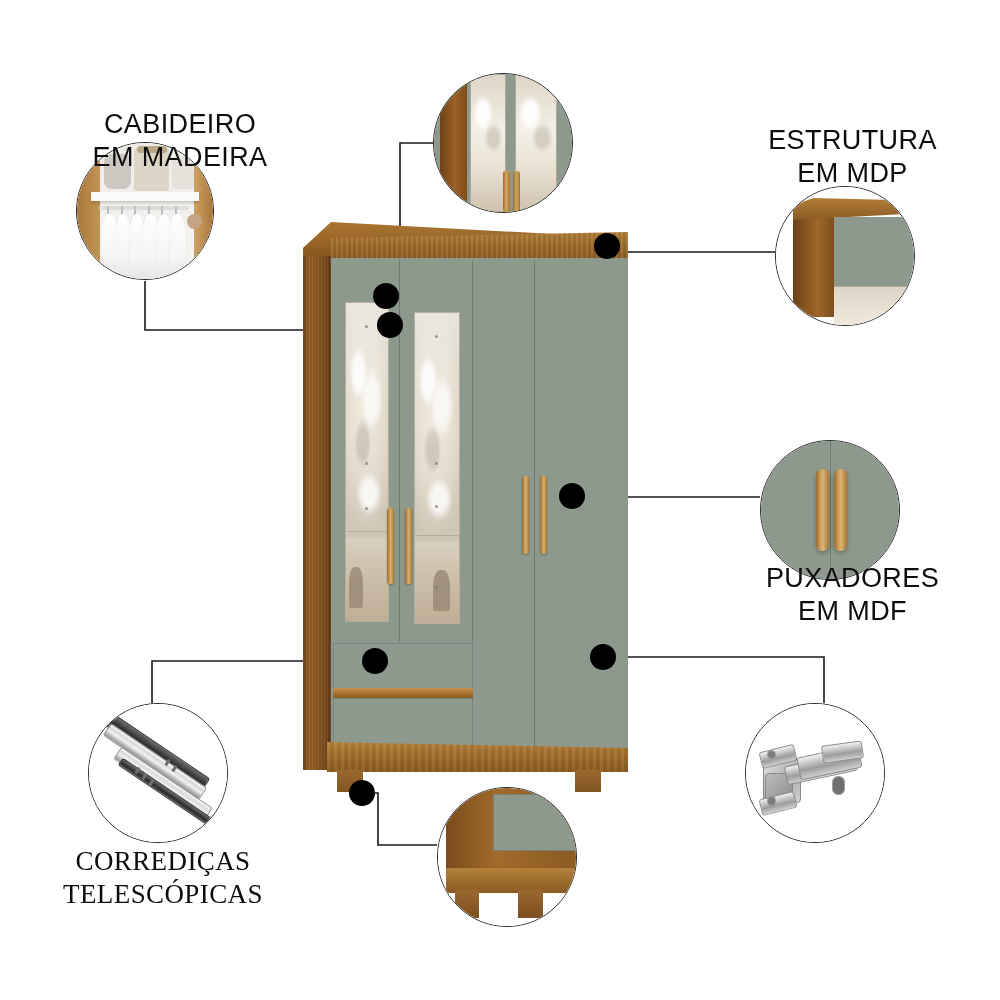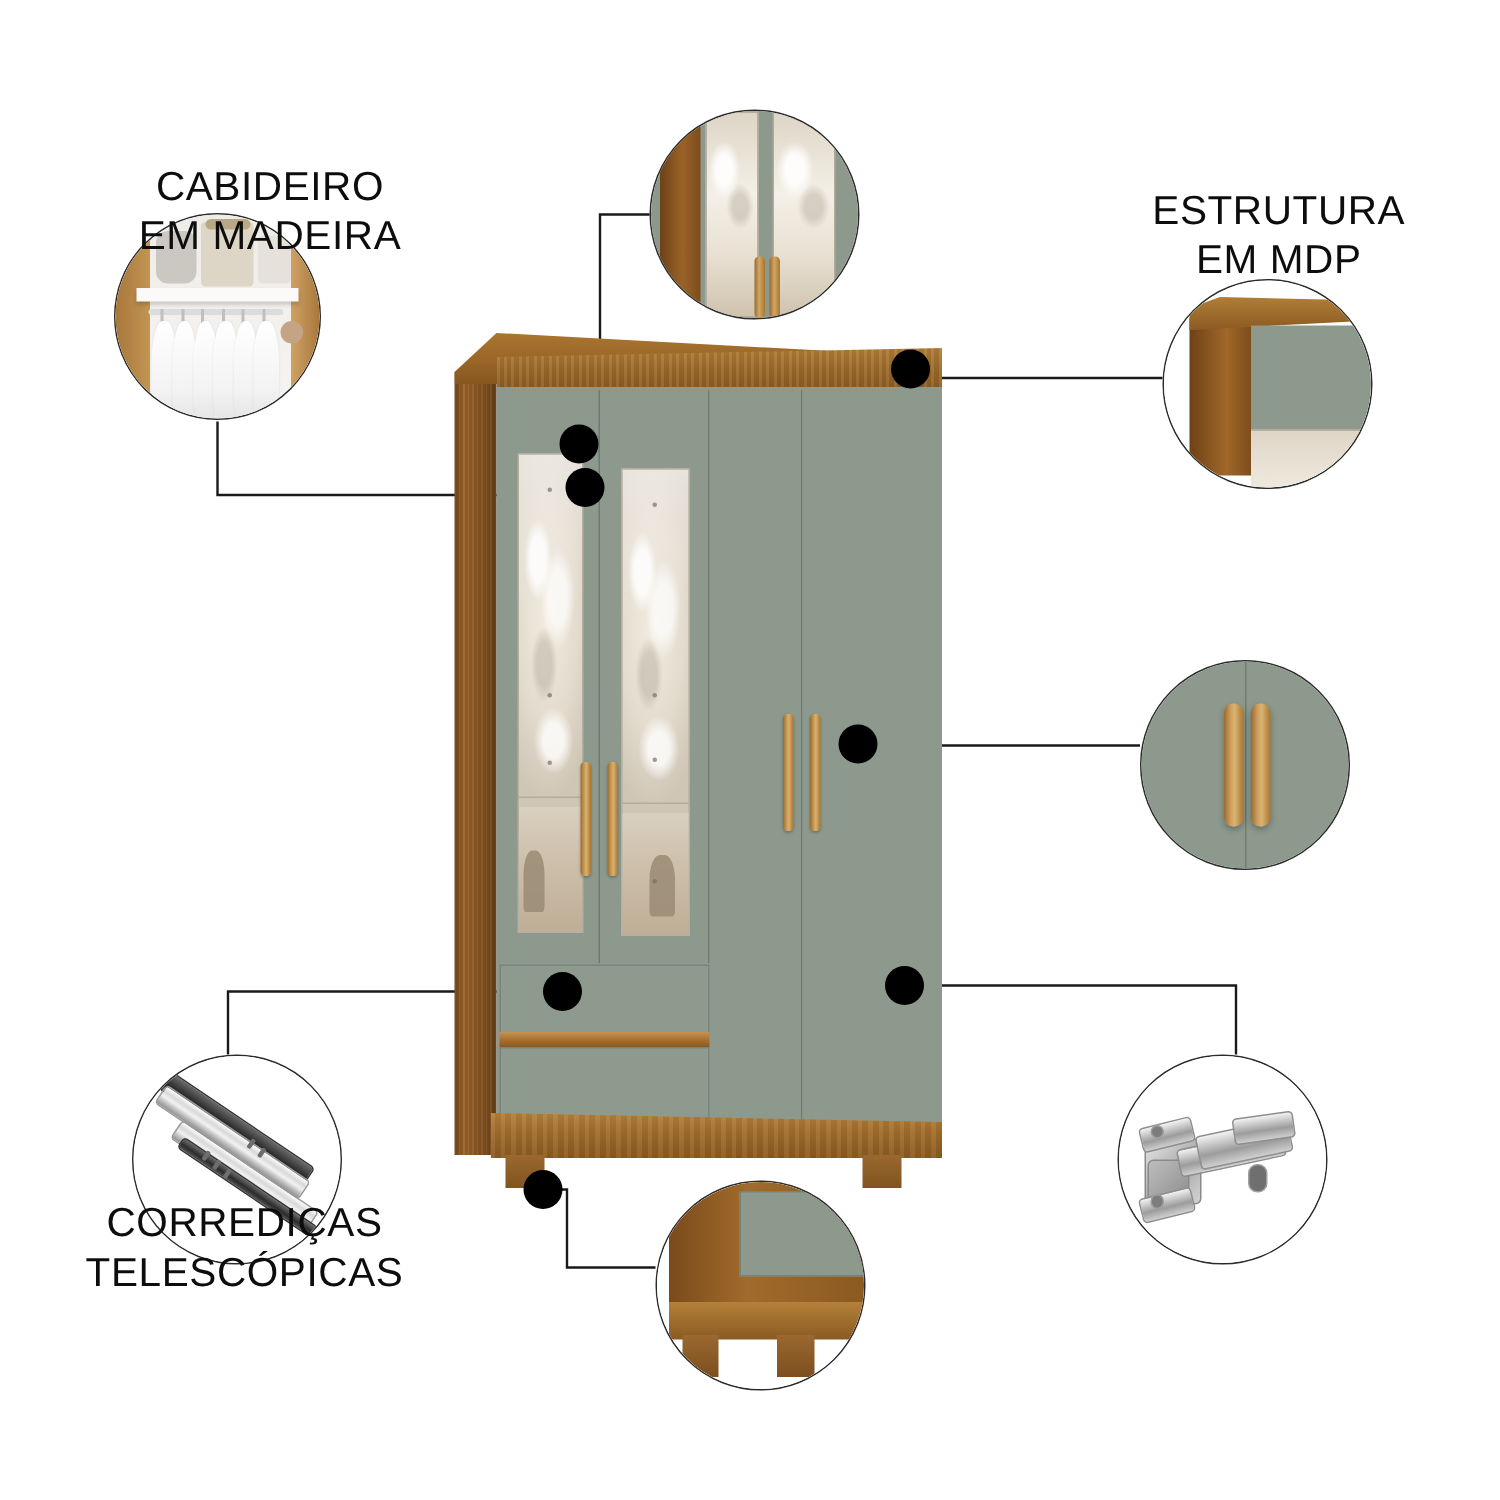--- a/index.html
+++ b/index.html
@@ -368,16 +368,18 @@
   <div class="dot" style="left:607px;top:246px;width:26px;height:26px;transform:translate(-50%,-50%);"></div>
   <div class="dot" style="left:572px;top:496px;width:26px;height:26px;transform:translate(-50%,-50%);"></div>
   <div class="dot" style="left:603px;top:657px;width:26px;height:26px;transform:translate(-50%,-50%);"></div>
   <div class="dot" style="left:375px;top:661px;width:26px;height:26px;transform:translate(-50%,-50%);"></div>
   <div class="dot" style="left:362px;top:793px;width:26px;height:26px;transform:translate(-50%,-50%);"></div>
 
   <div class="label" style="left:60px;top:76px;width:240px;margin-top:32px;">CABIDEIRO
 EM MADEIRA</div>
   <div class="label" style="left:745px;top:124px;width:215px;">ESTRUTURA
 EM MDP</div>
-  <div class="label" style="left:38px;top:799px;width:250px;">CORREDIÇAS
+  <div class="label" style="left:735px;top:562px;width:235px;">PUXADORES
+EM MDF</div>
+  <div class="label" style="left:38px;top:845px;width:250px;font-family:Liberation Serif, serif;">CORREDIÇAS
 TELESCÓPICAS</div>
 
 </div>
 
 </body></html>

